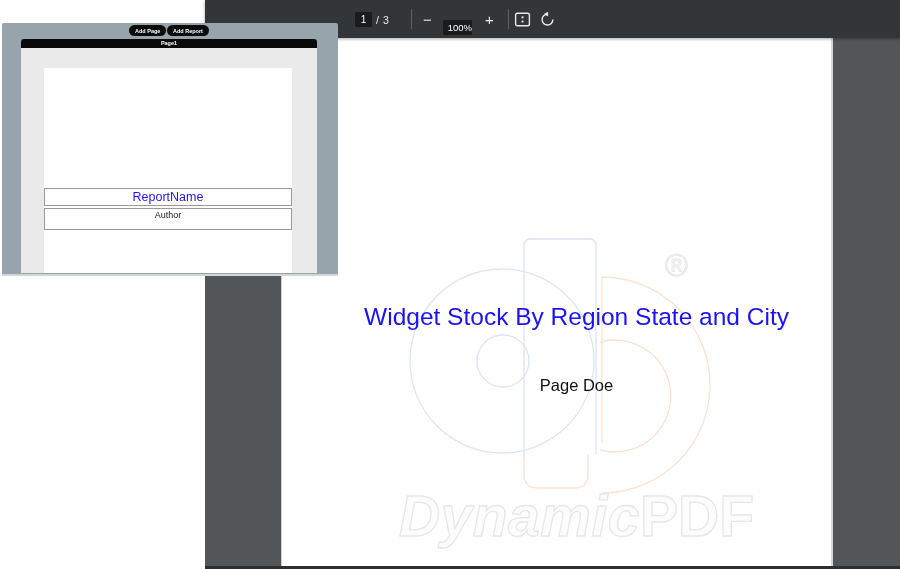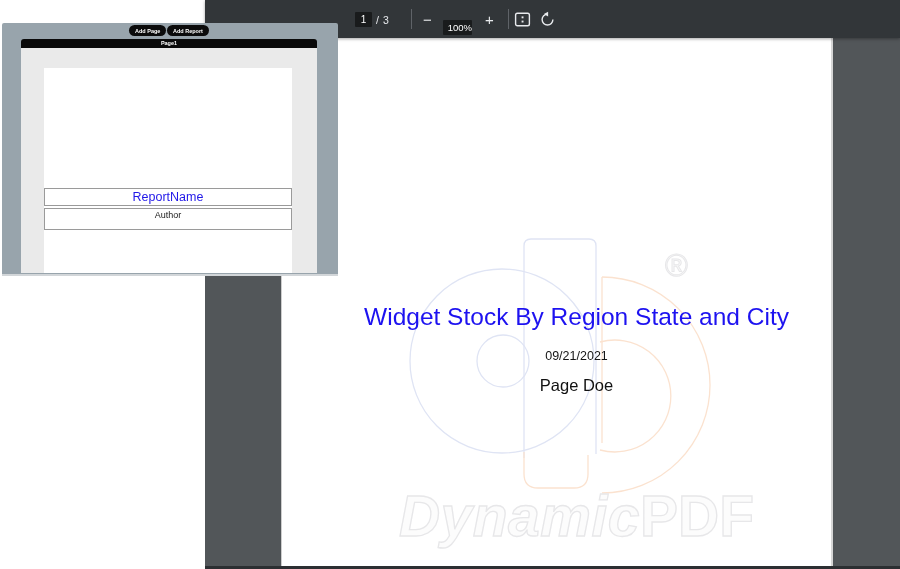--- a/index.html
+++ b/index.html
@@ -115,21 +115,20 @@
       <circle class="wm-blue" cx="221" cy="323" r="26"></circle>
       <path class="wm-blue" d="M242,420 L242,208 Q242,201 249,201 L307,201 Q314,201 314,208 L314,416"></path>
 
       <path class="wm-orange" d="M320,239 A108,108 0 1 1 320,455"></path>
       <path class="wm-orange" d="M320,239 L320,405"></path>
       <path class="wm-orange" d="M318,304 A56,56 0 1 1 318,412"></path>
       <path class="wm-orange" d="M306,417 L306,436 Q306,450 292,450 L256,450 Q242,450 242,436 L242,414"></path>
     </svg>
     <div id="reg-mark">®</div>
     <div id="doc-title" class="centerline">Widget Stock By Region State and City</div>
-    <div id="doc-date" class="centerline">09/21/2021</div>
     <div id="doc-author" class="centerline">Page Doe</div>
     <div id="wm-text" class="centerline"><span class="it">Dynamic</span><span>PDF</span></div>
   </div>
 
   <div id="bottom-bar"></div>
 </div>
 
 <div id="designer">
   <button id="add-page-btn" class="pill-btn">Add Page</button>
   <button id="add-report-btn" class="pill-btn">Add Report</button>

